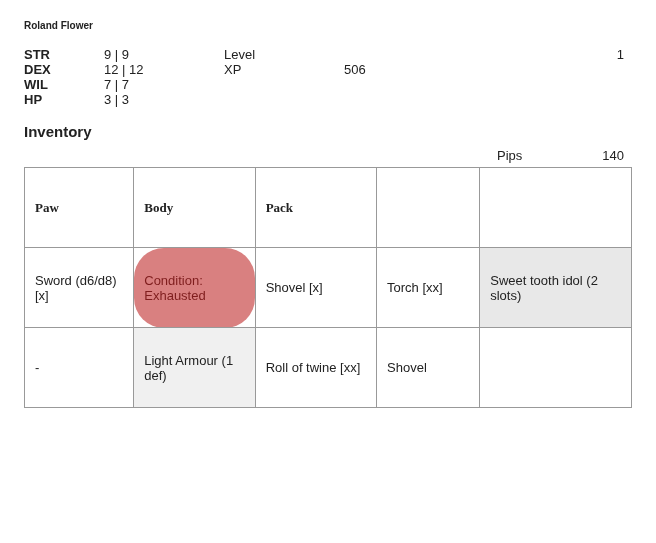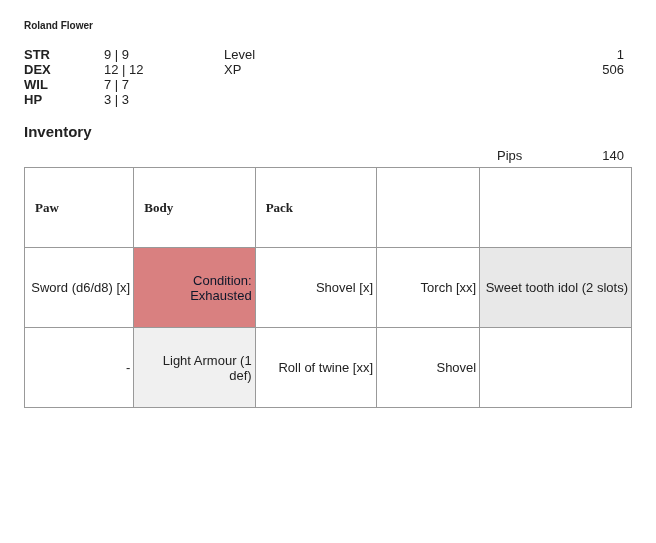--- a/index.html
+++ b/index.html
@@ -20,64 +20,65 @@
     .stats-grid {
       display: grid;
       grid-template-columns: 80px 120px 120px 1fr;
       margin-bottom: 16px;
     }
     .stat-label { font-weight: bold; }
     .stat-value { }
     .level-label { font-weight: normal; }
     .level-value { text-align: right; padding-right: 8px; }
     .xp-label { }
-    .xp-value { text-align: right; padding-right: 8px; }
+    .xp-value { padding-right: 8px; }
 
     .section-title {
       font-weight: bold;
       font-size: 15px;
       margin-bottom: 8px;
     }
     .pips-row {
       display: flex;
       justify-content: flex-end;
       padding-right: 8px;
       margin-bottom: 4px;
       gap: 80px;
     }
 
     .inventory-table {
       width: 100%;
       border-collapse: collapse;
     }
     .inventory-table th, .inventory-table td {
       border: 1px solid #999;
-      padding: 8px 3px;
-      text-align: right;
+      padding: 8px 10px;
+      text-align: left;
       vertical-align: middle;
       min-height: 80px;
       height: 80px;
     }
     .inventory-table th {
       font-weight: bold;
       text-align: left;
       border-bottom: 1px solid #999;
       padding: 4px 10px;
       background: #fff;
       font-family: Liberation Serif, serif;
     }
     .col-paw { width: 18%; }
     .col-body { width: 20%; }
     .col-pack { width: 20%; }
     .col-torch { width: 17%; }
     .col-extra { width: 25%; }
 
     .cell-exhausted {
       background-color: #d98080;
-      color: #0f172a;
+      color: #7f1d1d;
+      border-radius: 30px;
     }
     .cell-light-grey {
       background-color: #f0f0f0;
     }
     .cell-empty {
       background-color: #fff;
     }
     .cell-sweet {
       background-color: #e8e8e8;
     }

